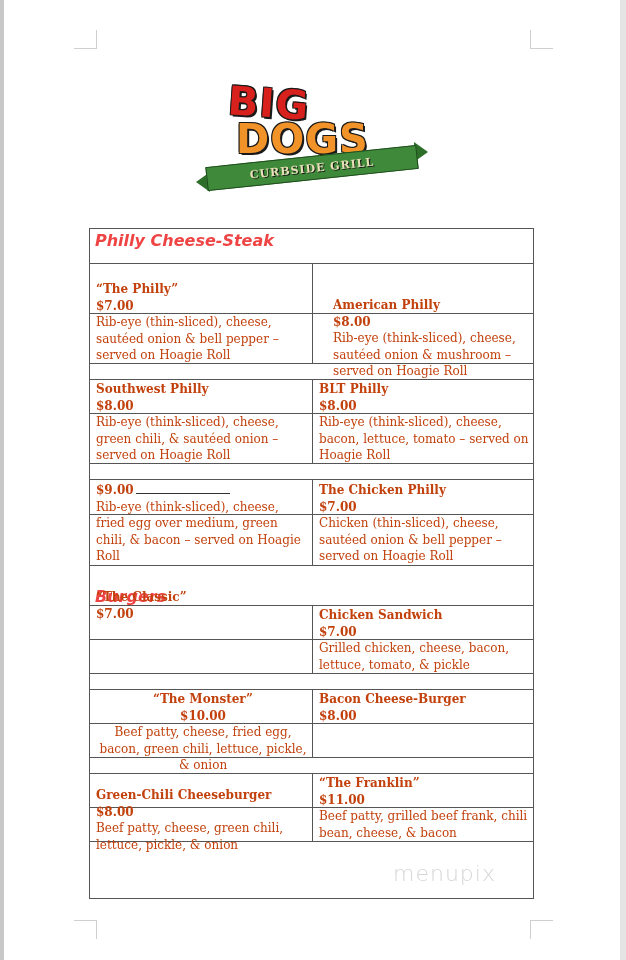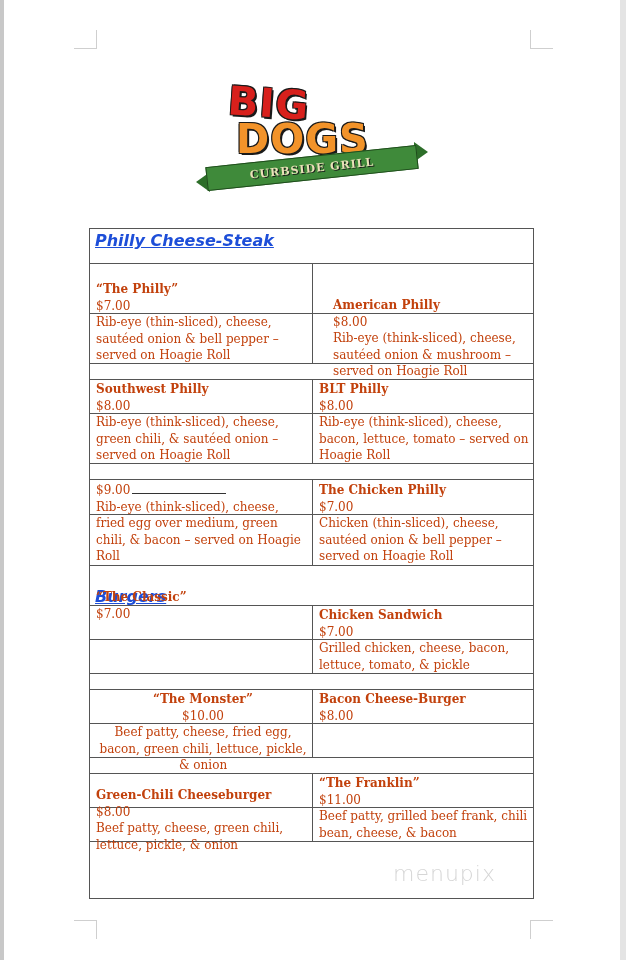--- a/index.html
+++ b/index.html
@@ -14,28 +14,28 @@
 
   .logo { position:absolute; left:200px; top:80px; width:228px; height:110px; }
   .logo .big { position:absolute; left:28px; top:0; font-family:"DejaVu Sans", sans-serif; font-weight:bold; font-size:40px; color:#d8201c; letter-spacing:1px; text-shadow:2px 2px 0 #1a1a1a, -1px -1px 0 #1a1a1a, 1px -1px 0 #1a1a1a, -1px 1px 0 #1a1a1a; transform:rotate(4deg); }
   .logo .dogs { position:absolute; left:36px; top:36px; font-family:"DejaVu Sans", sans-serif; font-weight:bold; font-size:40px; color:#f2932a; letter-spacing:1px; text-shadow:2px 2px 0 #1a1a1a, -1px -1px 0 #1a1a1a, 1px -1px 0 #1a1a1a, -1px 1px 0 #1a1a1a; }
   .logo .ribbon { position:absolute; left:6px; top:76px; width:210px; height:22px; background:#3f8a3a; border:1px solid #1f4a1c; transform:rotate(-6deg); display:flex; align-items:center; justify-content:center; }
   .logo .ribbon span { font-family:"DejaVu Serif", serif; font-size:11px; color:#e9e2b8; font-weight:bold; letter-spacing:1px; text-shadow:1px 1px 0 #1a1a1a; }
   .logo .tail-l { position:absolute; left:-4px; top:92px; width:0; height:0; border-top:10px solid transparent; border-bottom:10px solid transparent; border-right:14px solid #2d6e29; }
   .logo .tail-r { position:absolute; left:214px; top:62px; width:0; height:0; border-top:10px solid transparent; border-bottom:10px solid transparent; border-left:14px solid #2d6e29; }
 
   .menu { position:absolute; left:89px; top:228px; width:445px; height:671px; border:1px solid #555; box-sizing:border-box; }
-  .sec-title { position:absolute; left:5px; font-family:"DejaVu Sans", sans-serif; font-style:italic; font-weight:bold; font-size:16px; text-decoration:underline; color:#1d4ed8; }
+  .sec-title { position:absolute; left:5px; font-family:"DejaVu Sans", sans-serif; font-style:italic; font-weight:bold; font-size:16px; color:#ef4444; }
   .hline { position:absolute; left:0; width:100%; height:1px; background:#555; }
   .vline { position:absolute; left:222px; width:1px; background:#555; }
   .cell { position:absolute; font-size:12px; line-height:16.5px; color:#c2410c; }
   .cell.l { left:6px; width:214px; }
   .cell.r { left:229px; width:212px; }
   .name { font-weight:bold; display:block; }
-  .price { font-weight:normal; display:block; }
+  .price { font-weight:bold; display:block; }
   .desc { display:block; }
   .blank-line { display:inline-block; width:94px; border-bottom:1px solid #333; height:1px; vertical-align:baseline; margin-left:2px; }
   .watermark { position:absolute; left:303px; top:632px; font-family:"DejaVu Sans", sans-serif; font-size:22px; color:#d6d6d6; letter-spacing:1px; font-weight:300; }
 </style>
 </head>
 <body>
 
 <div class="edge-left"></div>
 <div class="edge-right"></div>
 <div class="corner c-tl"></div>

